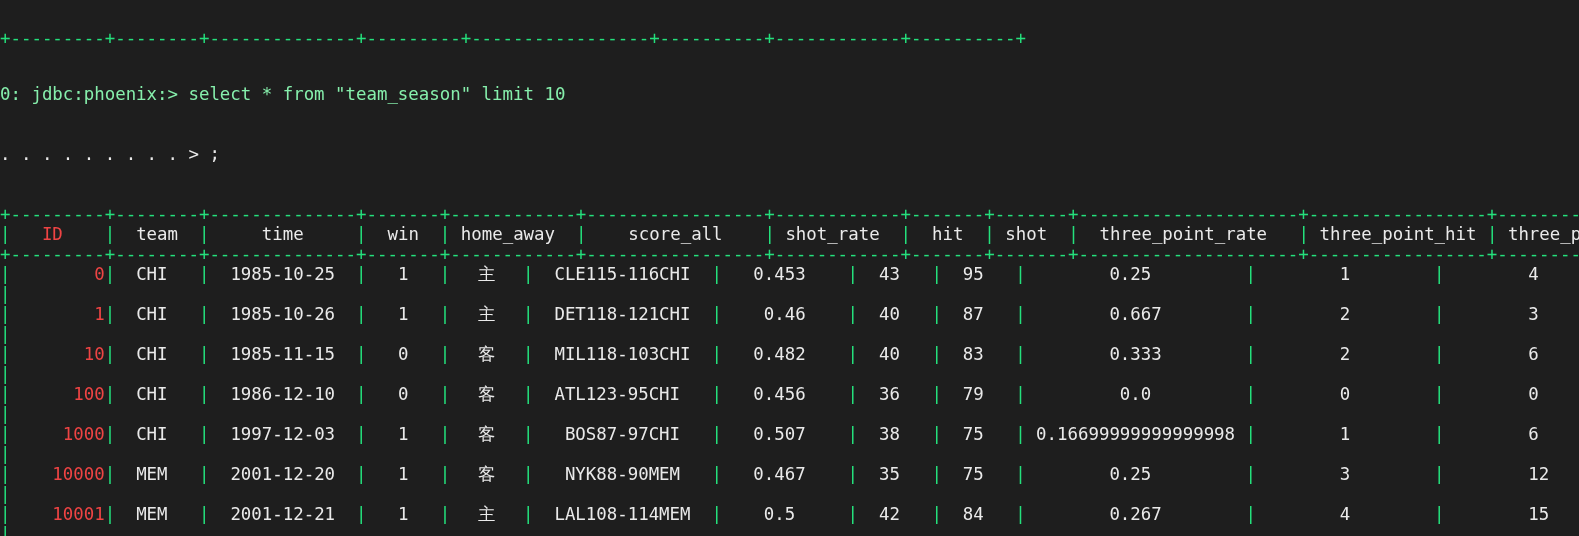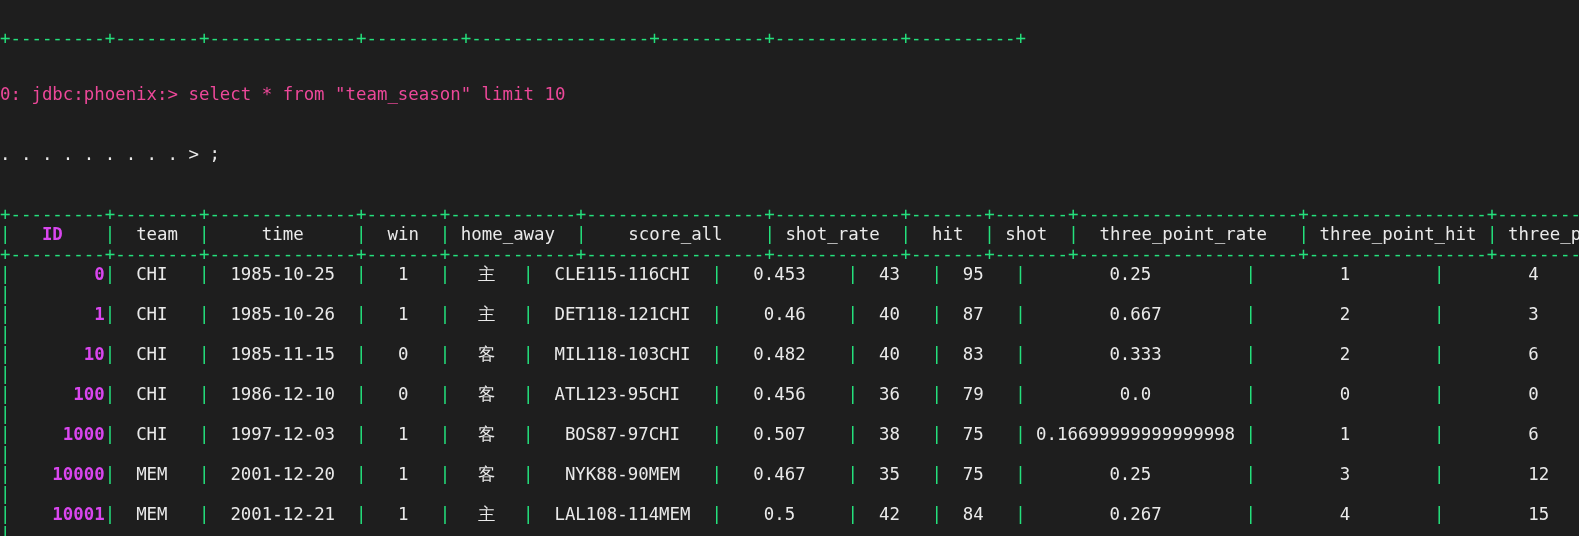--- a/index.html
+++ b/index.html
@@ -42,25 +42,24 @@
   .sep {
     color: #24e07c;
   }
   .pipe {
     color: #24e07c;
   }
   .txt {
     color: #eaeaea;
   }
   .id {
-    color: #d946ef;
-    font-weight: bold;
+    color: #ef4444;
   }
   .prompt {
-    color: #ec4899;
+    color: #86efac;
   }
   .cont {
     color: #eaeaea;
   }
   .cjk {
     font-family: "DejaVu Sans", "Liberation Sans", sans-serif;
     color: #eaeaea;
   }
 </style>
 </head>

